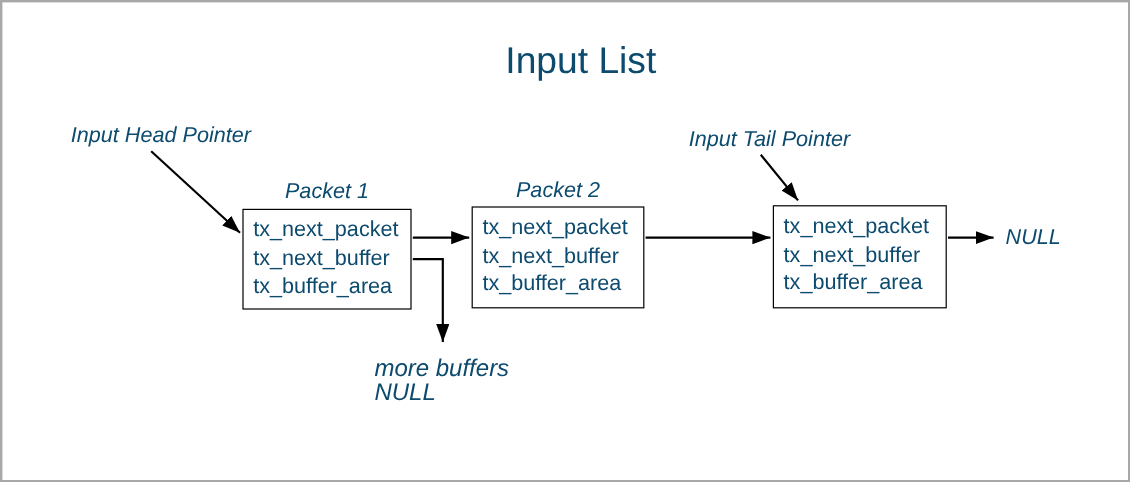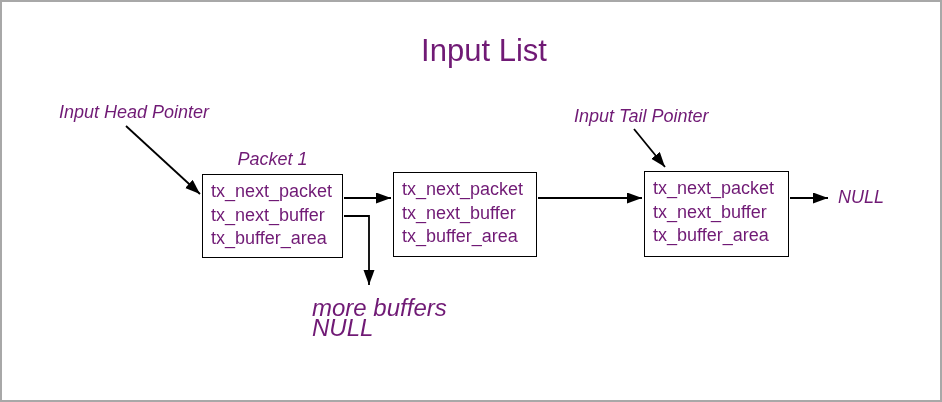--- a/index.html
+++ b/index.html
@@ -4,21 +4,21 @@
 <style>
   html, body { margin: 0; padding: 0; background: #ffffff; }
   * { box-sizing: border-box; }
   .canvas {
     position: relative;
     width: 942px;
     height: 402px;
     background: #ffffff;
     border: 2px solid #a8a8a8;
     font-family: "Liberation Sans", sans-serif;
-    color: #701a75;
+    color: #0c4a6e;
     overflow: hidden;
   }
   .diagram-title {
     position: absolute;
     left: 482px;
     top: 33px;
     transform: translateX(-50%);
     font-size: 31px;
     line-height: 1;
     white-space: nowrap;
@@ -57,21 +57,21 @@
     top: 186px;
     font-size: 18px;
     font-style: italic;
     line-height: 1;
     white-space: nowrap;
   }
   .more-buffers {
     position: absolute;
     left: 310px;
     top: 296px;
-    font-size: 24px;
+    font-size: 20px;
     font-style: italic;
   }
   .more-buffers .ann-line {
     line-height: 19.5px;
     white-space: nowrap;
   }
   svg.connectors {
     position: absolute;
     left: 0; top: 0;
     width: 942px; height: 402px;
@@ -102,20 +102,21 @@
   <div class="pointer-label tail-pointer-label">Input Tail Pointer</div>
   <div class="pointer-label head-pointer-label">Input Head Pointer</div>
 
   <div class="packet-label" style="left:200px; top:148px; width:141px;">Packet 1</div>
   <div class="packet-box" style="left:200px; top:172px; width:141px; height:84px;">
     <div class="packet-field">tx_next_packet</div>
     <div class="packet-field">tx_next_buffer</div>
     <div class="packet-field">tx_buffer_area</div>
   </div>
 
+  <div class="packet-label" style="left:391px; top:147px; width:144px;">Packet 2</div>
   <div class="packet-box" style="left:391px; top:170px; width:144px; height:85px;">
     <div class="packet-field">tx_next_packet</div>
     <div class="packet-field">tx_next_buffer</div>
     <div class="packet-field">tx_buffer_area</div>
   </div>
 
   <div class="packet-box" style="left:642px; top:169px; width:145px; height:86px;">
     <div class="packet-field">tx_next_packet</div>
     <div class="packet-field">tx_next_buffer</div>
     <div class="packet-field">tx_buffer_area</div>

